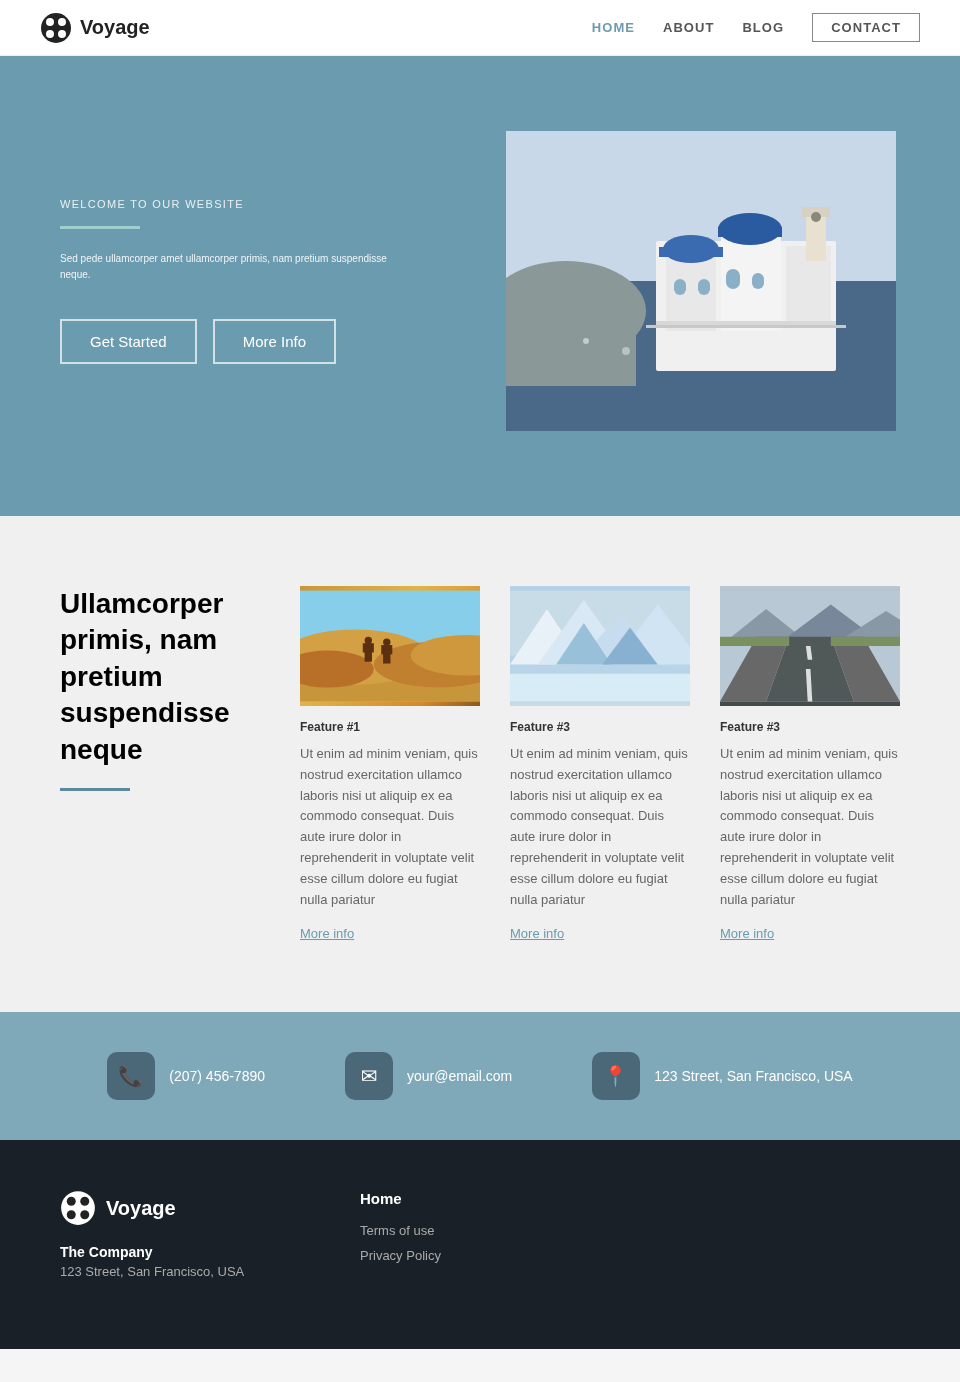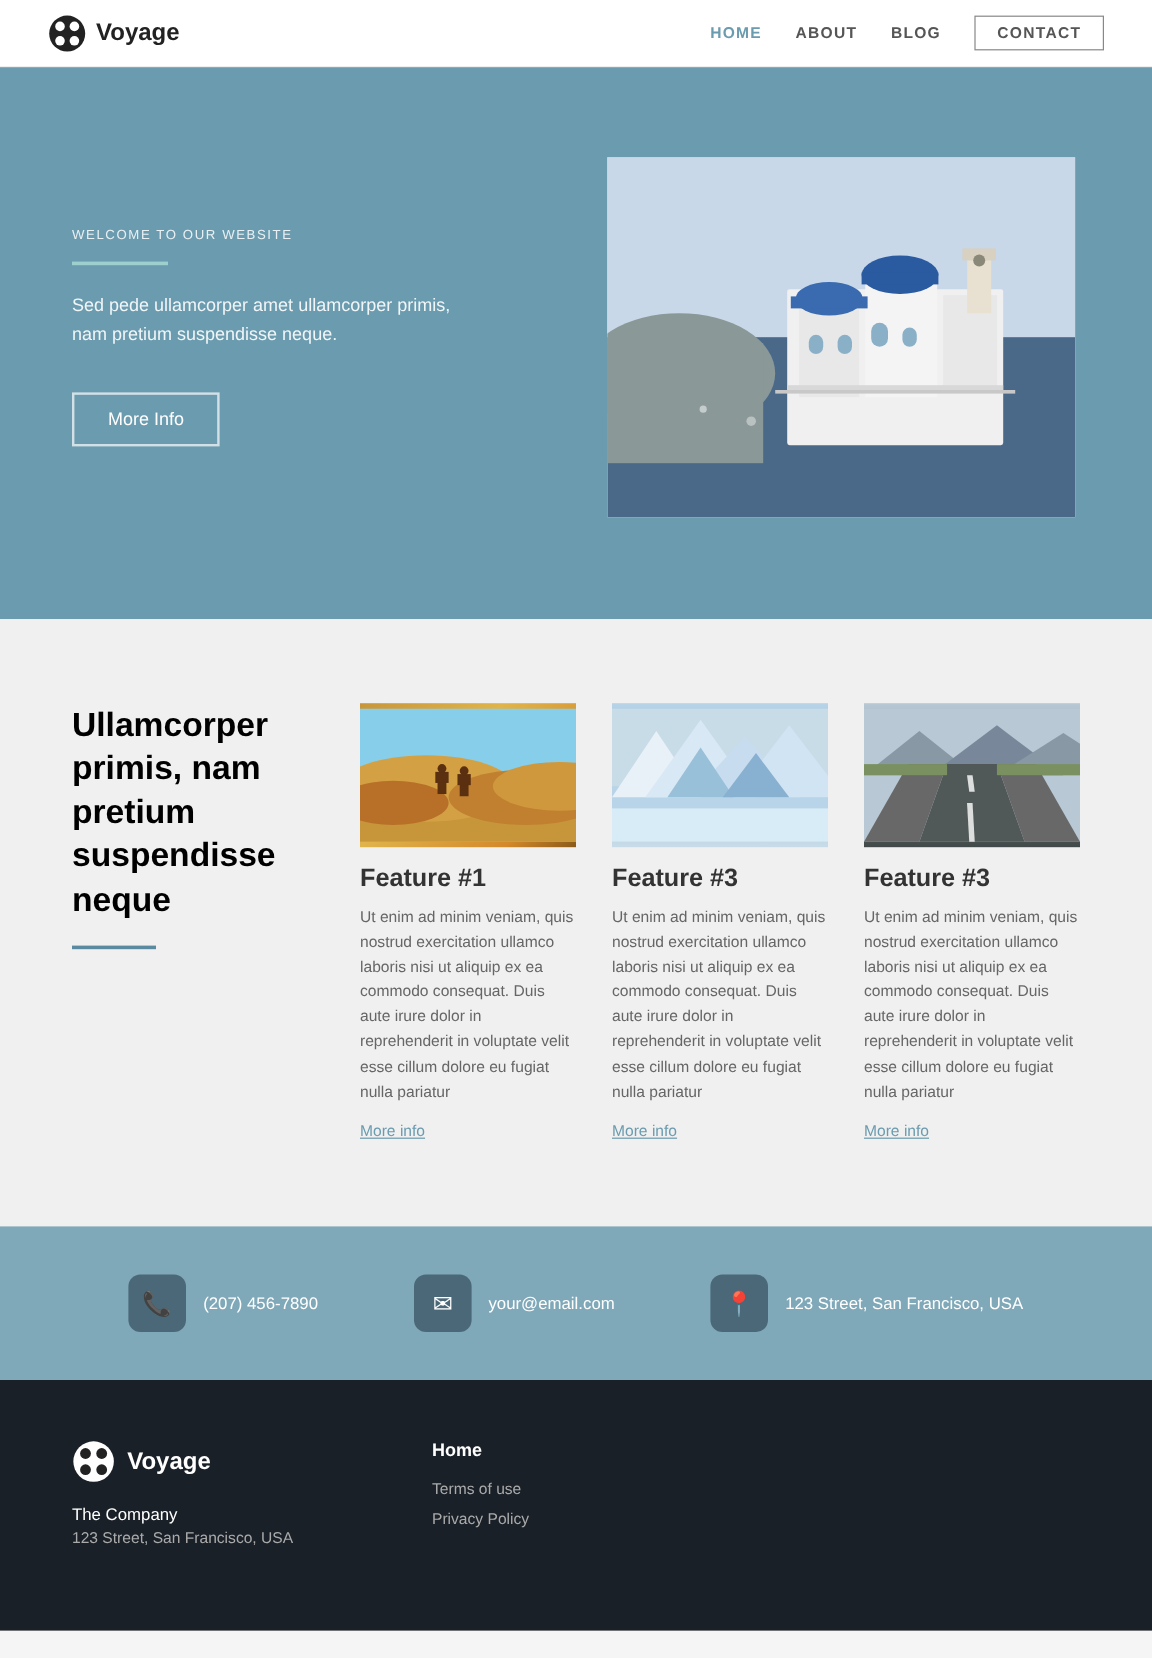--- a/index.html
+++ b/index.html
@@ -83,21 +83,21 @@
       color: #fff;
       margin-bottom: 18px;
     }
     .hero-divider {
       width: 80px;
       height: 3px;
       background: #9dcfcf;
       margin-bottom: 22px;
     }
     .hero-desc {
-      font-size: 15px;
+      font-size: 10px;
       color: rgba(255,255,255,0.9);
       line-height: 1.6;
       margin-bottom: 36px;
       max-width: 340px;
     }
     .hero-buttons {
       display: flex;
       gap: 16px;
     }
     .btn-get-started {
@@ -177,21 +177,21 @@
       overflow: hidden;
     }
     .feature-img-road {
       background: linear-gradient(180deg, #b8c8d4 0%, #8898a4 40%, #606870 80%, #404848 100%);
       width: 100%;
       height: 120px;
       margin-bottom: 14px;
       overflow: hidden;
     }
     .feature-name {
-      font-size: 21px;
+      font-size: 12px;
       font-weight: 700;
       color: #333;
       margin-bottom: 10px;
     }
     .feature-desc {
       font-size: 13px;
       color: #666;
       line-height: 1.6;
       margin-bottom: 14px;
     }
@@ -252,21 +252,21 @@
       gap: 10px;
       margin-bottom: 18px;
     }
     .footer-logo-text {
       font-size: 20px;
       font-weight: 700;
       color: #fff;
     }
     .footer-company {
       font-size: 14px;
-      font-weight: 400;
+      font-weight: 700;
       color: #fff;
       margin-bottom: 4px;
     }
     .footer-address {
       font-size: 13px;
       color: #aaa;
     }
     .footer-col h4 {
       font-size: 15px;
       font-weight: 700;
@@ -303,20 +303,21 @@
     <button class="nav-contact-btn">CONTACT</button>
   </nav>
 </header>
 
 <section class="hero">
   <div class="hero-left">
     <p class="hero-welcome">WELCOME TO OUR WEBSITE</p>
     <div class="hero-divider"></div>
     <p class="hero-desc">Sed pede ullamcorper amet ullamcorper primis, nam pretium suspendisse neque.</p>
     <div class="hero-buttons">
+      <button class="btn-get-started">Get Started</button>
       <button class="btn-more-info">More Info</button>
     </div>
   </div>
   <div class="hero-image">
 
     <svg class="hero-svg" viewBox="0 0 390 300" xmlns="http://www.w3.org/2000/svg">
 
       <rect width="390" height="300" fill="#c8d8e8"></rect>
 
       <rect y="150" width="390" height="150" fill="#4a6888"></rect>

